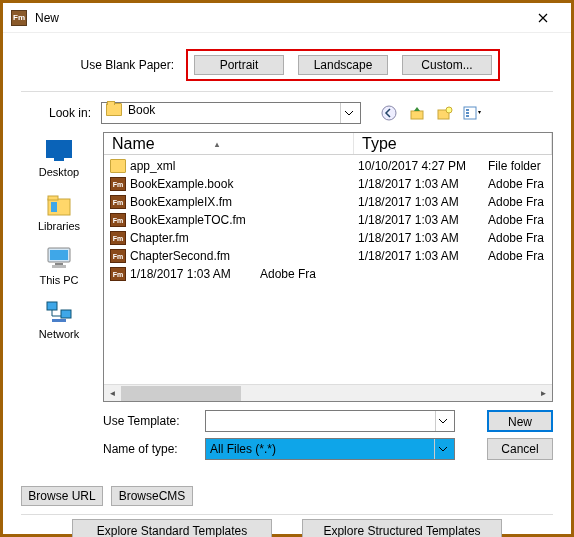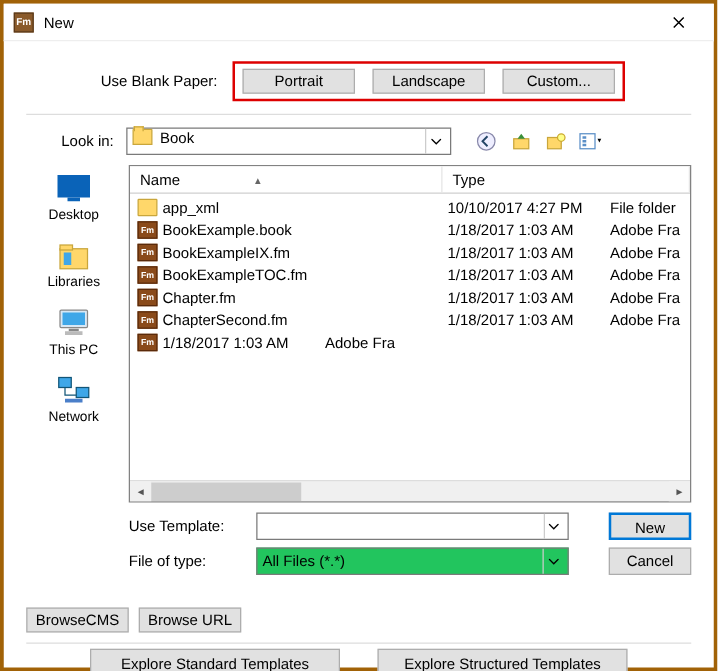--- a/index.html
+++ b/index.html
@@ -24,21 +24,21 @@
 .drop-arrow{margin-left:auto;width:16px;height:100%;display:flex;align-items:center;justify-content:center;border-left:1px solid #ccc}
 .tool-icons{display:flex;gap:8px;margin-left:18px;align-items:center}
 .ticon{width:20px;height:20px;display:flex;align-items:center;justify-content:center;cursor:pointer}
 .main{display:flex;gap:6px}
 .places{width:76px;display:flex;flex-direction:column;align-items:center;gap:4px}
 .place{width:72px;text-align:center;padding:4px 0;cursor:pointer}
 .place .pi{width:34px;height:28px;margin:0 auto 2px;display:flex;align-items:center;justify-content:center}
 .place .pl{font-size:11px;color:#000}
 .filepane{flex:1;border:1px solid #828282;background:#fff;height:270px;position:relative;overflow:hidden}
 .cols{display:flex;border-bottom:1px solid #d0d0d0;background:#fff;height:22px;align-items:center}
-.ch{padding:0 8px;border-right:1px solid #e5e5e5;font-size:12px;display:flex;align-items:center;height:100%}
+.ch{padding:0 8px;border-right:1px solid #e5e5e5;font-size:16px;display:flex;align-items:center;height:100%}
 .ch.sorted:after{content:"▴";font-size:9px;margin-left:60px;color:#666}
 .ch1{width:250px}
 .ch2{width:130px}
 .ch3{flex:1}
 .files{padding:2px 0}
 .frow{display:flex;align-items:center;height:18px;padding:0 6px;cursor:pointer}
 .fi{width:16px;height:14px;margin-right:4px;flex-shrink:0}
 .fi.folder{background:#ffd76a;border:1px solid #c9a63b;border-radius:1px}
 .fi.fm{background:#8a4a1a;border:1px solid #5a2a0a;display:flex;align-items:center;justify-content:center;color:#fff;font-size:7px;font-weight:bold}
 .fname{width:228px;white-space:nowrap;overflow:hidden}
@@ -46,21 +46,21 @@
 .ftype{flex:1;white-space:nowrap}
 .hscroll{position:absolute;bottom:0;left:0;right:0;height:17px;background:#f0f0f0;border-top:1px solid #ddd;display:flex;align-items:center}
 .hscroll .sbtn{width:17px;height:17px;background:#f0f0f0;display:flex;align-items:center;justify-content:center;font-size:8px;color:#555}
 .hscroll .thumb{width:120px;height:15px;background:#cdcdcd;margin-left:0}
 .hscroll .track{flex:1}
 .form-rows{margin-top:8px;margin-left:82px}
 .form-row{display:flex;align-items:center;margin-bottom:6px;gap:6px}
 .fl{width:96px}
 .sel{border:1px solid #7a7a7a;height:22px;background:#fff;display:flex;align-items:center;padding:0 4px}
 .sel.small{width:250px}
-.sel.grey{background:#22c55e}
+.sel.grey{background:#0ea5e9}
 .sel .txt{flex:1}
 .action-btn{width:66px;height:22px;border:1px solid #adadad;background:#e1e1e1;text-align:center;cursor:pointer;line-height:20px}
 .action-btn.primary{border:2px solid #0078d7}
 .browse-row{display:flex;gap:8px;margin:10px 0 8px 18px}
 .tmpl-row{display:flex;gap:30px;justify-content:center;margin-top:4px}
 .tmpl-btn{width:200px;height:24px;border:1px solid #adadad;background:#e1e1e1;text-align:center;line-height:22px;cursor:pointer}
 input.ti{border:none;outline:none;width:100%;background:transparent;font-size:12px}
 </style>
 </head>
 <body>
@@ -239,37 +239,37 @@
           <div class="drop-arrow">
               <svg width="8" height="5" viewBox="0 0 8 5">
                 <path d="M0 0L4 4L8 0" fill="none" stroke="#000"></path>
               </svg>
             </div>
         </div>
         <div style="flex:1"></div>
         <div class="action-btn primary">New</div>
       </div>
       <div class="form-row">
-        <div class="fl">File of type:</div>
+        <div class="fl">Name of type:</div>
         <div class="sel small grey">
           <span class="txt">All Files (*.*)</span>
           <div class="drop-arrow">
               <svg width="8" height="5" viewBox="0 0 8 5">
                 <path d="M0 0L4 4L8 0" fill="none" stroke="#000"></path>
               </svg>
             </div>
         </div>
         <div style="flex:1"></div>
         <div class="action-btn">Cancel</div>
       </div>
     </div>
   </div>
 
   <div class="browse-row">
+    <div class="btn" style="min-width:82px">Browse URL</div>
     <div class="btn" style="min-width:82px">BrowseCMS</div>
-    <div class="btn" style="min-width:82px">Browse URL</div>
   </div>
   <div class="hr" style="margin:4px 18px"></div>
   <div class="tmpl-row">
     <div class="tmpl-btn">Explore Standard Templates</div>
     <div class="tmpl-btn">Explore Structured Templates</div>
   </div>
 </div>
 
 </body></html>

